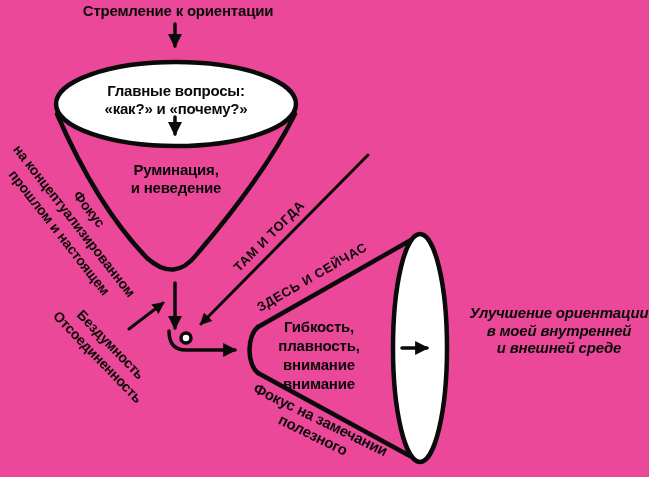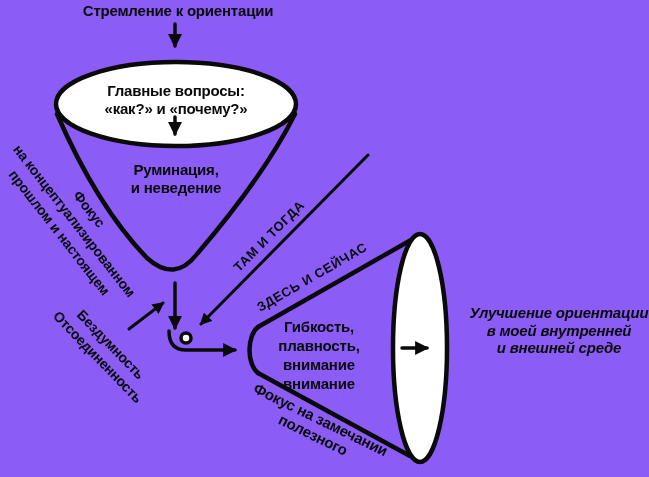--- a/index.html
+++ b/index.html
@@ -1,19 +1,19 @@
 <!DOCTYPE html>
 <html><head>
 <meta charset="utf-8">
 <style>
   html,body{margin:0;padding:0;background:#ffffff;}
   #stage{
     position:relative;
     width:649px;height:477px;
-    background:#8b5cf6;
+    background:#ec4899;
     overflow:hidden;
     font-family:"Liberation Sans","DejaVu Sans",sans-serif;
     color:#0a0a0a;
   }
   #shapes{position:absolute;left:0;top:0;}
   .label{
     position:absolute;
     transform:translate(-50%,-50%);
     font-weight:bold;
     text-align:center;

